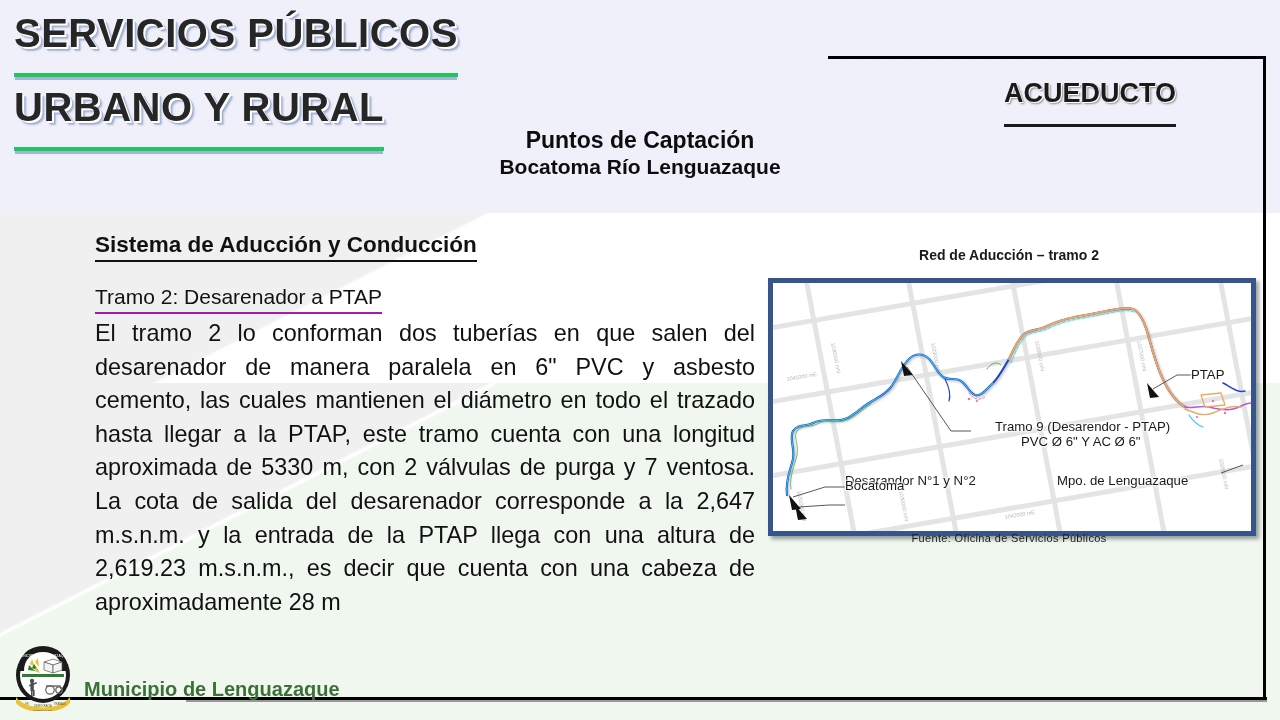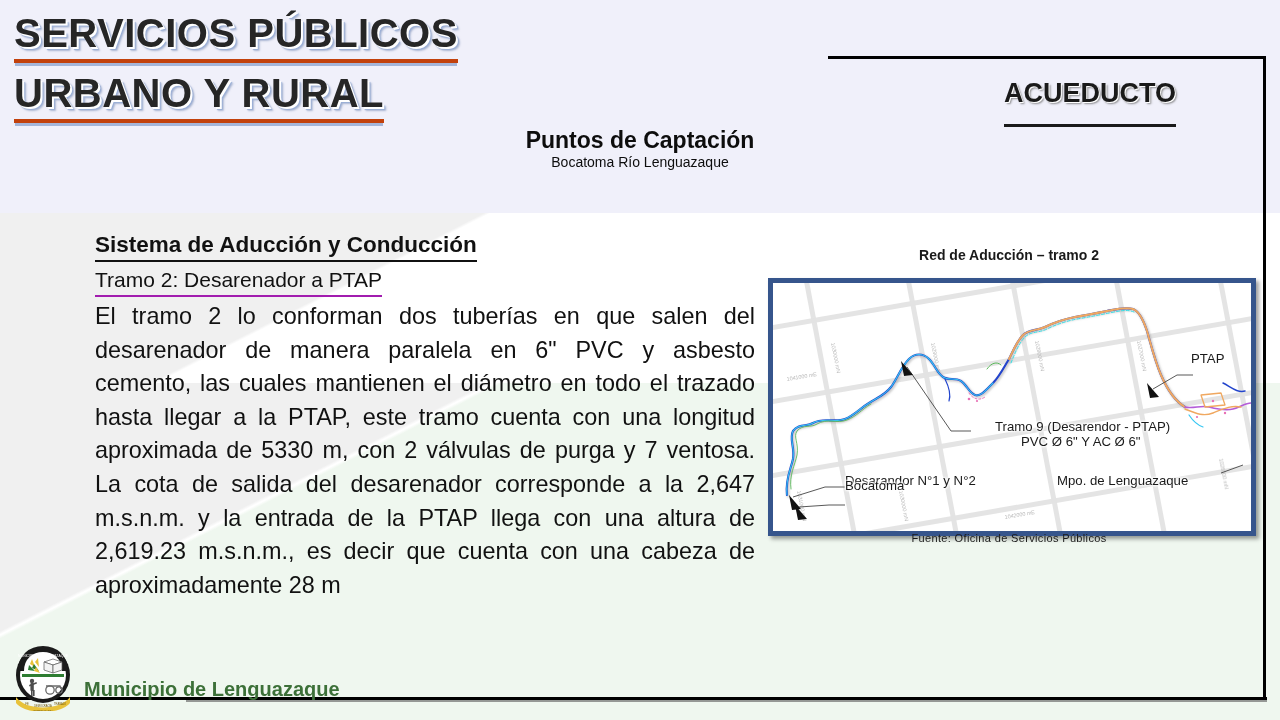--- a/index.html
+++ b/index.html
@@ -42,23 +42,23 @@
 
   
   .title-block{position:absolute;left:14px;top:10px;width:520px;}
   .big-title{
     font-size:40px;font-weight:bold;color:#262626;line-height:1.18;
     letter-spacing:.5px;
     text-shadow:
       2px 2px 0 #ffffff,
       3px 3px 1px #9aaed6,
       4px 4px 2px rgba(120,140,180,.55);
-    border-bottom:4px solid #c2410c;
+    border-bottom:4px solid #22c55e;
     display:inline-block;
-    padding-bottom:2px;margin-bottom:7px;
+    padding-bottom:16px;margin-bottom:7px;
     box-shadow:0 4px 0 -1px rgba(150,170,210,.85);
   }
 
   .agenda{
     position:absolute;left:630px;top:8px;width:636px;
     text-align:center;
     font-size:27px;font-weight:bold;color:#1f6bb0;
     letter-spacing:.2px;
     white-space:nowrap;
   }
@@ -68,30 +68,30 @@
     text-shadow:1px 1px 0 #ffffff,2px 2px 2px rgba(110,110,110,.75);
     white-space:nowrap;
   }
   .acueducto u{text-decoration:none;border-bottom:3px solid #1a1a1a;padding-bottom:16px;}
 
   .subhead{
     position:absolute;left:400px;top:126px;width:480px;text-align:center;
     color:#0d0d0d;
   }
   .subhead .l1{font-size:23px;font-weight:bold;line-height:1.22;}
-  .subhead .l2{font-size:14px;font-weight:normal;line-height:1.28;}
+  .subhead .l2{font-size:21px;font-weight:bold;line-height:1.28;}
 
   
   .body-col{
     position:absolute;left:95px;top:228px;width:660px;
     color:#111111;
     font-size:23.4px;
     line-height:33.6px;
   }
-  .body-col .h-bold{font-weight:bold;font-size:22.5px;display:inline-block;border-bottom:2px solid #111;line-height:30px;margin-bottom:1px;}
+  .body-col .h-bold{font-weight:bold;font-size:22.5px;display:inline-block;border-bottom:2px solid #111;line-height:30px;margin-bottom:18px;}
   .body-col .h-reg{font-weight:normal;font-size:21px;display:inline-block;border-bottom:2px solid #a21caf;line-height:30px;margin-bottom:1px;}
   .body-col .para{text-align:justify;margin-top:2px;}
 
   
   .fig{position:absolute;left:766px;top:246px;width:486px;height:308px;}
   .fig-title{
     text-align:center;font-size:14px;color:#1a1a1a;line-height:18px;
     height:24px;
     font-weight:bold;
   }
@@ -248,21 +248,21 @@
           <path d="M22,222 L34,236 L25,237 Z"></path>
         </g>
       </svg>
 
       <div class="mlabel" style="left:222px;top:136px;">
         <span>Tramo 9 (Desarendor - PTAP)</span><br>
         <span style="display:inline-block;padding-left:26px;">PVC Ø 6" Y AC Ø 6"</span>
       </div>
       <div class="mlabel" style="left:72px;top:190px;">Desarandor N°1 y N°2</div>
       <div class="mlabel" style="left:72px;top:195px;">Bocatoma</div>
-      <div class="mlabel" style="left:418px;top:68px;">PTAP</div>
+      <div class="mlabel" style="left:418px;top:84px;">PTAP</div>
       <div class="mlabel" style="left:284px;top:190px;">Mpo. de Lenguazaque</div>
     </div>
 
     <div class="fig-src">Fuente: Oficina de Servicios Públicos</div>
   </div>
 
   <div class="muni-logo">
     <svg viewBox="0 0 62 66" width="62" height="66">
       <ellipse cx="31" cy="30" rx="27" ry="28" fill="#1b1b1b"></ellipse>
       <ellipse cx="31" cy="30" rx="23" ry="24" fill="#ffffff"></ellipse>

